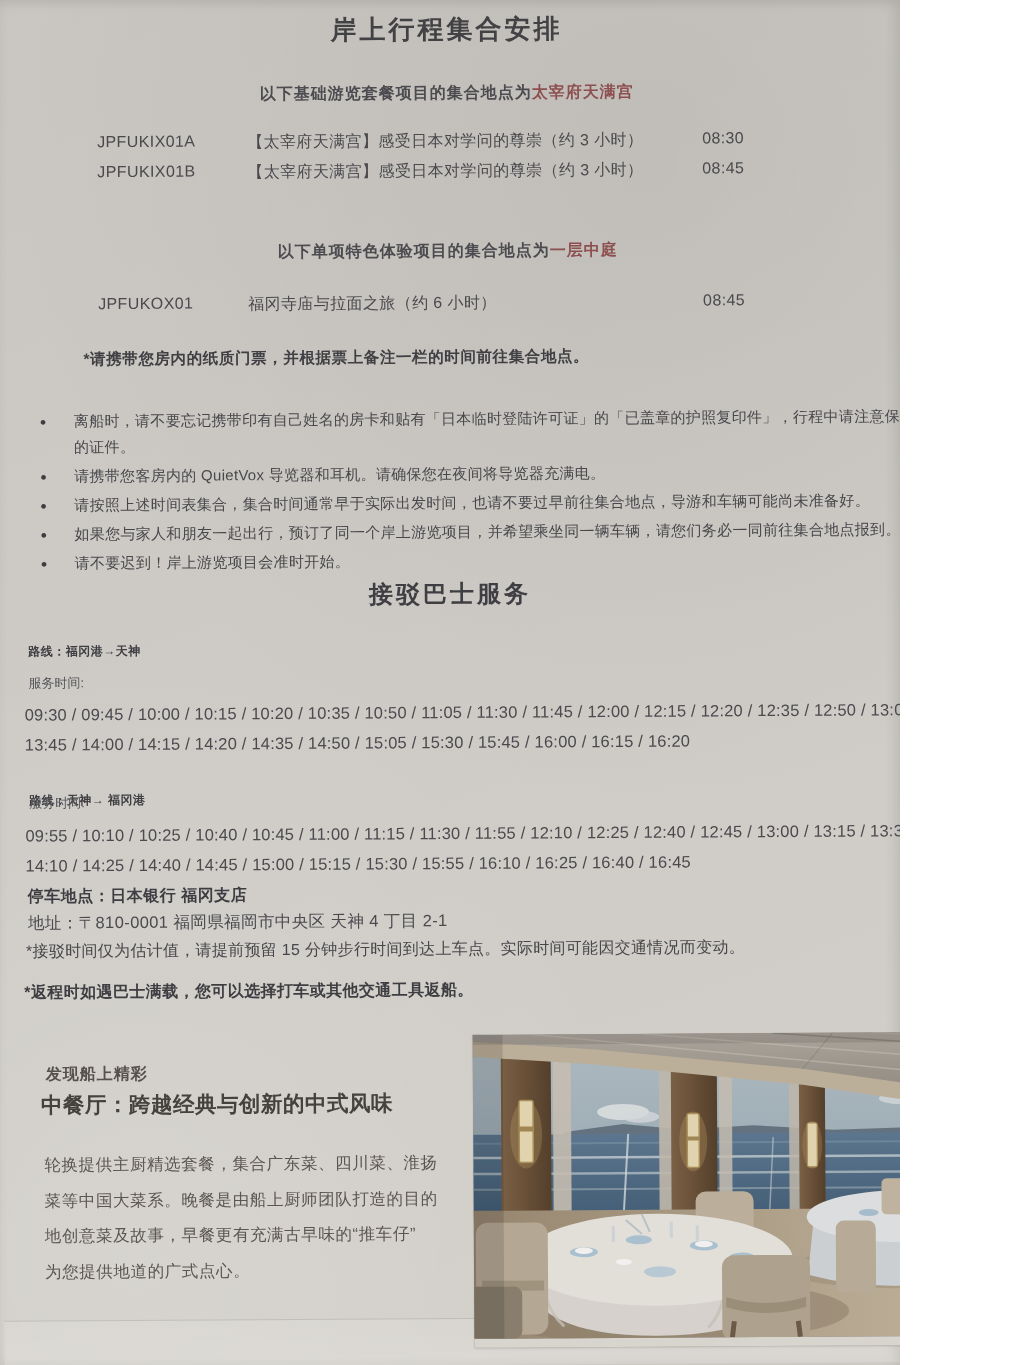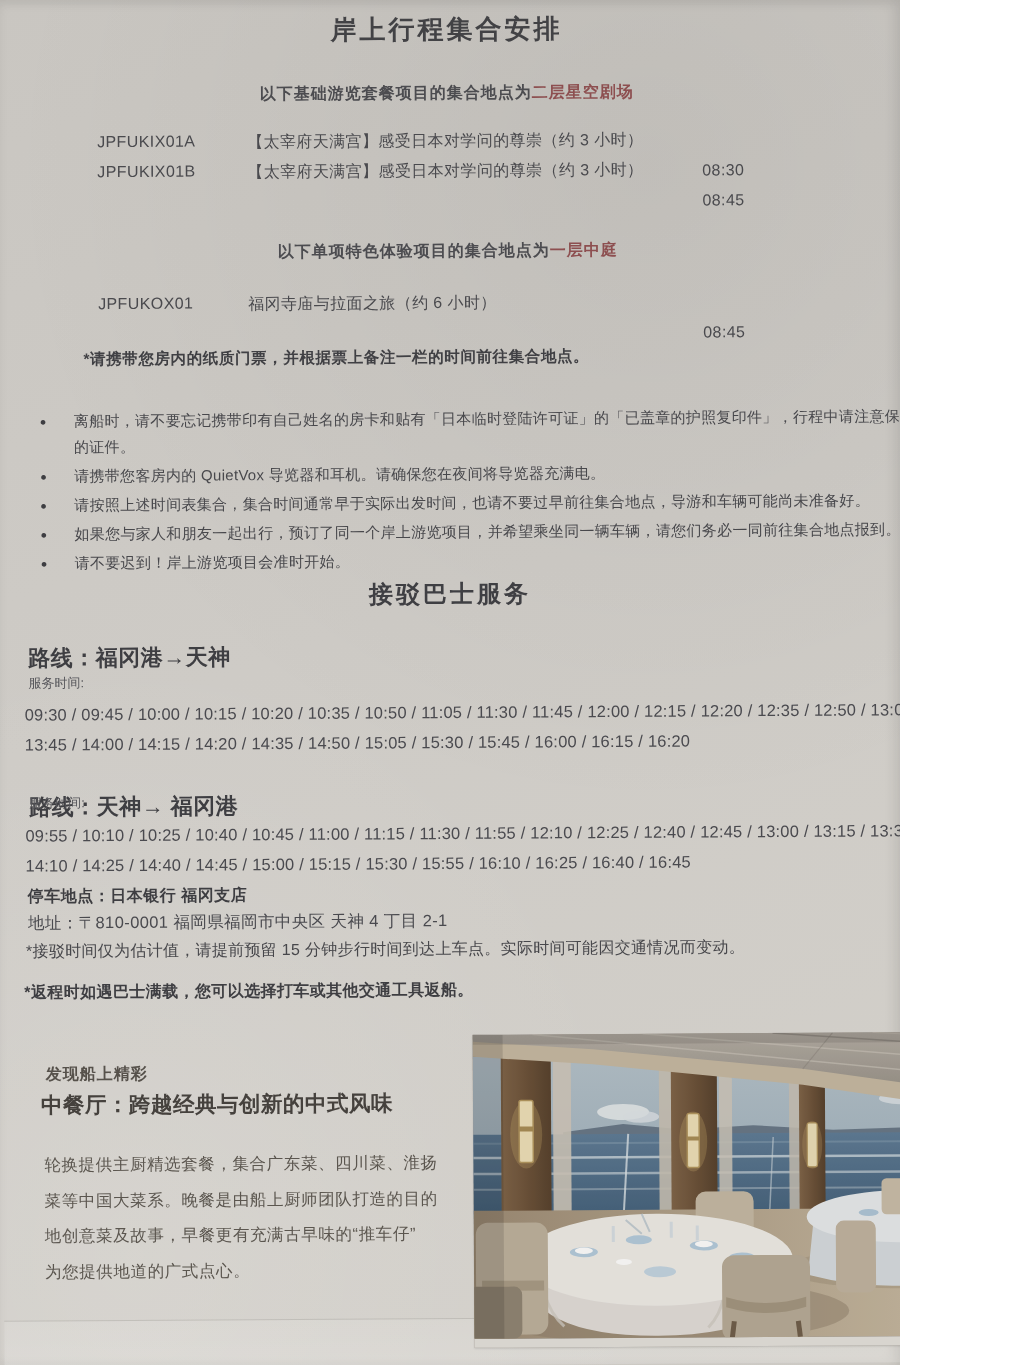--- a/index.html
+++ b/index.html
@@ -23,37 +23,37 @@
     font-size:26px; font-weight:bold; letter-spacing:3px; color:#424245; }
   .subtitle { position:absolute; left:0; width:100%; text-align:center;
     font-size:16px; font-weight:bold; color:#4c4c50; letter-spacing:1px; }
   .s1 { top:83px; } .s2 { top:241px; }
   .accent { color:#8d4f50; }
 
   .exc-row { position:absolute; left:100px; width:680px; display:flex;
     font-size:16px; color:#4a4a4e; letter-spacing:0.4px; }
   .exc-row .code { width:150px; flex:none; }
   .exc-row .desc { width:455px; flex:none; }
-  .exc-row .time { width:70px; flex:none;margin-top:32px; }
+  .exc-row .time { width:70px; flex:none; }
   .r1 { top:131px; } .r2 { top:161px; } .r3 { top:293px; }
 
   .note-ticket { position:absolute; top:347px; left:85px; font-size:15.5px;
     font-weight:bold; color:#404044; letter-spacing:0.6px; }
 
   .bullets { position:absolute; top:406px; left:38px; width:934px; }
   .bullet { display:flex; margin-bottom:3px; font-size:15px; color:#48484c;
     line-height:26px; letter-spacing:0.3px; }
   .bullet .dot { width:37px; flex:none; font-size:11px; line-height:26px;
     color:#3e3e42; padding-left:3px; }
   .bullet .btxt { flex:1; }
 
   .shuttle-title { position:absolute; top:578px; left:0; width:100%; text-align:center;
     font-size:24px; font-weight:bold; letter-spacing:3px; color:#3f3f43; }
 
-  .route-label { position:absolute; left:28px; font-weight:bold; font-size:22px; color:#3e3e42; letter-spacing:0.5px; }
+  .route-label { position:absolute; left:28px; font-weight:bold; font-size:12px; color:#3e3e42; letter-spacing:0.5px; }
   .rl1 { top:641px; } .rl2 { top:790px; }
   .service-label { position:absolute; left:28px; font-size:13px; color:#55555a; }
   .sl1 { top:672px; } .sl2 { top:792px; }
   .times { position:absolute; left:24px; width:994px; font-size:16.5px; line-height:30px;
     color:#4a4a4f; white-space:pre-line; letter-spacing:0.2px; }
   .t1 { top:697px; } .t2 { top:818px; }
 
   .parking { position:absolute; top:884px; left:26px; font-size:16px; font-weight:bold; color:#3e3e42; letter-spacing:0.5px; }
   .address { position:absolute; top:910px; left:26px; font-size:16.5px; color:#4a4a4f; letter-spacing:0.4px; }
   .note1 { position:absolute; top:939px; left:24px; font-size:16px; color:#47474b; letter-spacing:0.3px; }
@@ -75,21 +75,21 @@
   .photo svg { display:block; }
 </style>
 </head>
 <body>
 
 <div class="sheet">
   <div class="tilt">
 
     <div class="doc-title">岸上行程集合安排</div>
 
-    <div class="subtitle s1"><span>以下基础游览套餐项目的集合地点为</span><span class="accent">二层星空剧场</span></div>
+    <div class="subtitle s1"><span>以下基础游览套餐项目的集合地点为</span><span class="accent">太宰府天满宫</span></div>
 
     <div class="exc-row r1">
       <span class="code">JPFUKIX01A</span>
       <span class="desc">【太宰府天满宫】感受日本对学问的尊崇（约 3 小时）</span>
       <span class="time">08:30</span>
     </div>
     <div class="exc-row r2">
       <span class="code">JPFUKIX01B</span>
       <span class="desc">【太宰府天满宫】感受日本对学问的尊崇（约 3 小时）</span>
       <span class="time">08:45</span>

